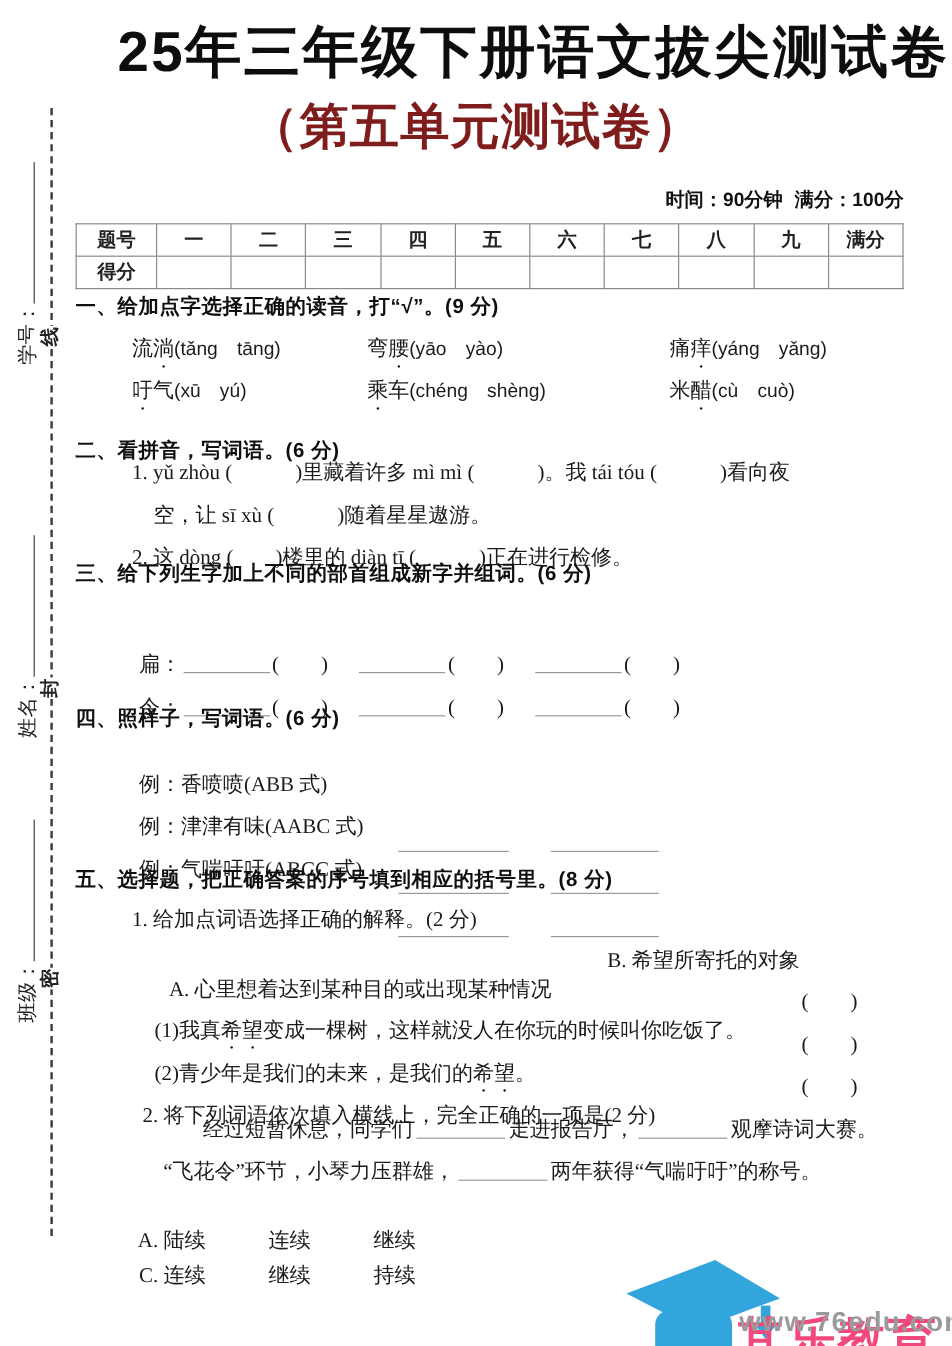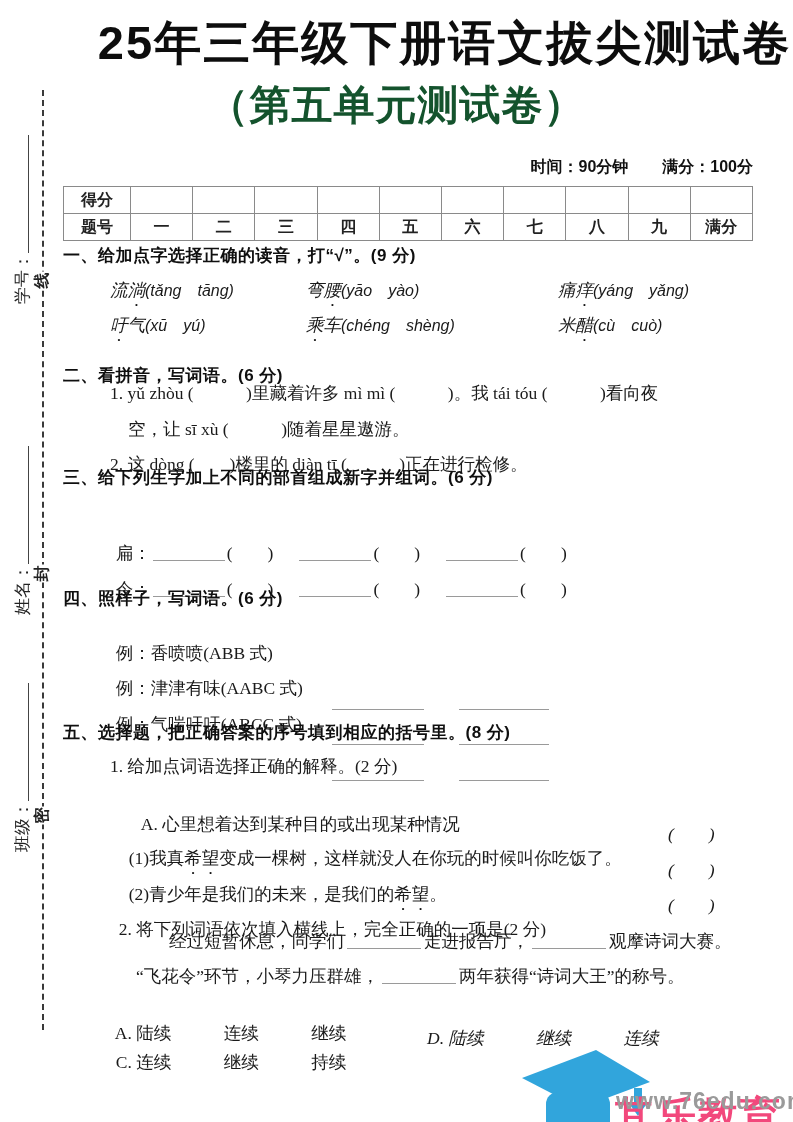--- a/index.html
+++ b/index.html
@@ -10,28 +10,28 @@
   }
   
   .title1{
     position:absolute;top:12px;left:0;width:100%;text-align:center;
     font-family:"Liberation Sans","DejaVu Sans",sans-serif;
     font-weight:900;font-size:47px;letter-spacing:2px;color:#0d0d0d;margin-left:48px;
   }
   .title2{
     position:absolute;top:78px;left:0;width:100%;text-align:center;
     font-family:"Liberation Sans","DejaVu Sans",sans-serif;
-    font-weight:900;font-size:41px;letter-spacing:1px;color:#14532d;
+    font-weight:900;font-size:41px;letter-spacing:1px;color:#7f1d1d;
   }
   .meta{
     position:absolute;top:157px;left:63px;width:690px;text-align:right;
     font-family:"Liberation Sans","DejaVu Sans",sans-serif;
     font-weight:bold;font-size:16px;color:#111;white-space:pre;
   }
-  .meta span{margin-left:34px;}
+  .meta span{margin-left:10px;}
   
   table.score{
     position:absolute;top:186px;left:63px;width:690px;
     border-collapse:collapse;table-layout:fixed;
   }
   table.score th,table.score td{
     border:1px solid #8a8a8a;height:26px;padding:0;
     font-family:"Liberation Sans","DejaVu Sans",sans-serif;
     font-weight:bold;font-size:16px;text-align:center;color:#222;
   }
@@ -50,21 +50,21 @@
     text-emphasis:filled dot #111;text-emphasis-position:under left;
   }
   .blank{
     display:inline-block;border-bottom:1.5px solid #9a9a9a;height:17px;
     vertical-align:-2px;
   }
   .w72{width:72px;margin:0 2px;}
   .w74{width:74px;margin:0 3px;}
   .unit{margin-right:24px;}
   .blank-abs{position:absolute;bottom:3px;border-bottom:1.5px solid #9a9a9a;height:16px;}
-  .absx{position:absolute;top:0;font-style:italic;}
+  .absx{position:absolute;top:0;}
   
   .cut-line{
     position:absolute;left:42px;top:90px;height:940px;width:0;
     border-left:2px dashed #3a3a3a;
   }
   .seal-group{
     position:absolute;width:200px;height:22px;transform:rotate(-90deg);
     font-size:17px;white-space:pre;color:#222;text-align:left;
   }
   .seal-line{
@@ -105,45 +105,45 @@
 <span class="seal-char" style="left:33px;top:802px">密</span>
 
 <div class="title1">25年三年级下册语文拔尖测试卷</div>
 <div class="title2">（第五单元测试卷）</div>
 
 <div class="meta"><span>时间：90分钟</span><span>满分：100分</span></div>
 
 <table class="score">
   <tbody>
       <tr>
-    <td>得分</td>
-    <td></td>
-    <td></td>
-    <td></td>
-    <td></td>
-    <td></td>
-    <td></td>
-    <td></td>
-    <td></td>
-    <td></td>
-    <td></td>
-  </tr>
-  <tr>
     <th>题号</th>
     <th>一</th>
     <th>二</th>
     <th>三</th>
     <th>四</th>
     <th>五</th>
     <th>六</th>
     <th>七</th>
     <th>八</th>
     <th>九</th>
     <th>满分</th>
   </tr>
+  <tr>
+    <td>得分</td>
+    <td></td>
+    <td></td>
+    <td></td>
+    <td></td>
+    <td></td>
+    <td></td>
+    <td></td>
+    <td></td>
+    <td></td>
+    <td></td>
+  </tr>
 </tbody>
   </table>
 
 <div class="ln hd" style="left:63px;top:244px">一、给加点字选择正确的读音，打“√”。(9 分)</div>
 
 <div class="ln" style="left:0;top:278px;width:793px">
   <span class="absx" style="left:110px"><span>流</span><span class="dotted">淌</span><span></span><span class="py">(tǎng　tāng)</span></span>
   <span class="absx" style="left:558px"><span>痛</span><span class="dotted">痒</span><span></span><span class="py">(yáng　yǎng)</span></span>
   <span class="absx" style="left:306px"><span>弯</span><span class="dotted">腰</span><span></span><span class="py">(yāo　yào)</span></span>
 </div>
@@ -180,41 +180,41 @@
 <div class="ln" style="left:107px;top:688px;width:600px">
   <span>例：气喘吁吁(ABCC 式)</span>
   <span class="blank-abs" style="left:225px;width:92px"></span>
   <span class="blank-abs" style="left:352px;width:90px"></span>
 </div>
 
 <div class="ln hd" style="left:63px;top:721px">五、选择题，把正确答案的序号填到相应的括号里。(8 分)</div>
 <div class="ln" style="left:110px;top:754px">1. 给加点词语选择正确的解释。(2 分)</div>
 <div class="ln" style="left:133px;top:788px;width:640px">
   <span>A. 心里想着达到某种目的或出现某种情况</span>
+  <span class="absx" style="left:373px">B. 希望所寄托的对象</span>
 </div>
 <div class="ln" style="left:120px;top:822px;width:650px">
   <span>(1)我真</span><span class="dotted">希望</span><span>变成一棵树，这样就没人在你玩的时候叫你吃饭了。</span>
   <span class="absx" style="left:548px">(　　)</span>
 </div>
 <div class="ln" style="left:120px;top:858px;width:650px">
   <span>(2)青少年是我们的未来，是我们的</span><span class="dotted">希望</span><span>。</span>
   <span class="absx" style="left:548px">(　　)</span>
 </div>
 <div class="ln" style="left:110px;top:893px;width:660px">
   <span>2. 将下列词语依次填入横线上，完全正确的一项是(2 分)</span>
   <span class="absx" style="left:558px">(　　)</span>
 </div>
 <div class="ln" style="left:169px;top:929px"><span>经过短暂休息，同学们</span><span class="blank w74"></span><span>走进报告厅，</span><span class="blank w74"></span><span>观摩诗词大赛。</span></div>
-<div class="ln" style="left:136px;top:964px"><span>“飞花令”环节，小琴力压群雄，</span><span class="blank w74"></span><span>两年获得“诗词大王”的称号。</span></div>
+<div class="ln" style="left:136px;top:964px"><span>“飞花令”环节，小琴力压群雄，</span><span class="blank w74"></span><span>两年获得“气喘吁吁”的称号。</span></div>
 <div class="ln" style="left:107px;top:997px;width:660px">
   <span>A. 陆续　　　连续　　　继续</span>
 </div>
 <div class="ln" style="left:107px;top:1026px;width:660px">
   <span>C. 连续　　　继续　　　持续</span>
-  <span class="absx" style="left:320px">D. 陆续　　　继续　　　连续</span>
 </div>
 
 <svg class="cap" width="138" height="78" viewBox="0 0 138 78">
   <polygon points="4,32 78,4 132,36 62,62" fill="var(--brand-blue,#31a5dc)"></polygon>
   <rect x="28" y="46" width="64" height="44" rx="12" fill="var(--brand-blue,#31a5dc)"></rect>
   <rect x="116" y="42" width="8" height="15" fill="var(--brand-blue,#31a5dc)"></rect>
   <polygon points="110,56 130,56 120,70" fill="var(--brand-blue,#31a5dc)"></polygon>
 </svg>
 <div class="logo-name">其乐教育</div>
 <div class="logo-url">www.76edu.com</div>

